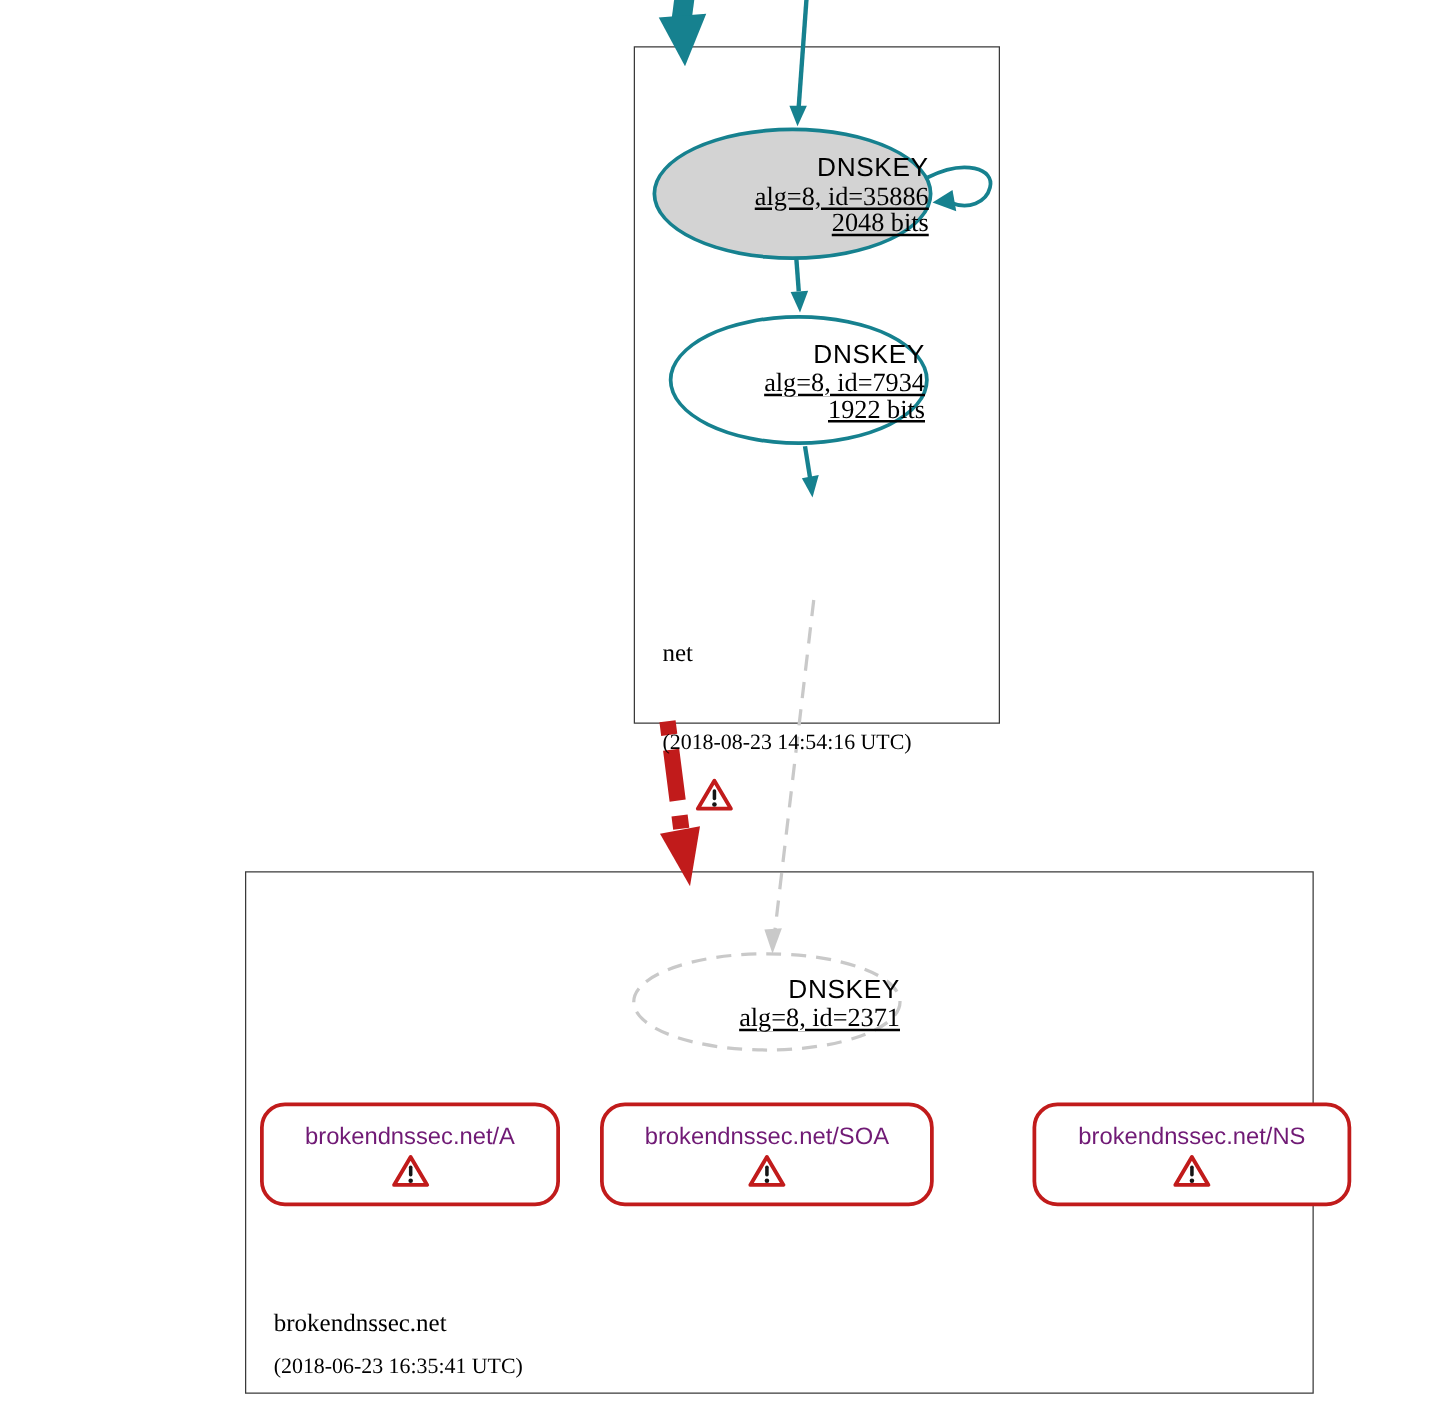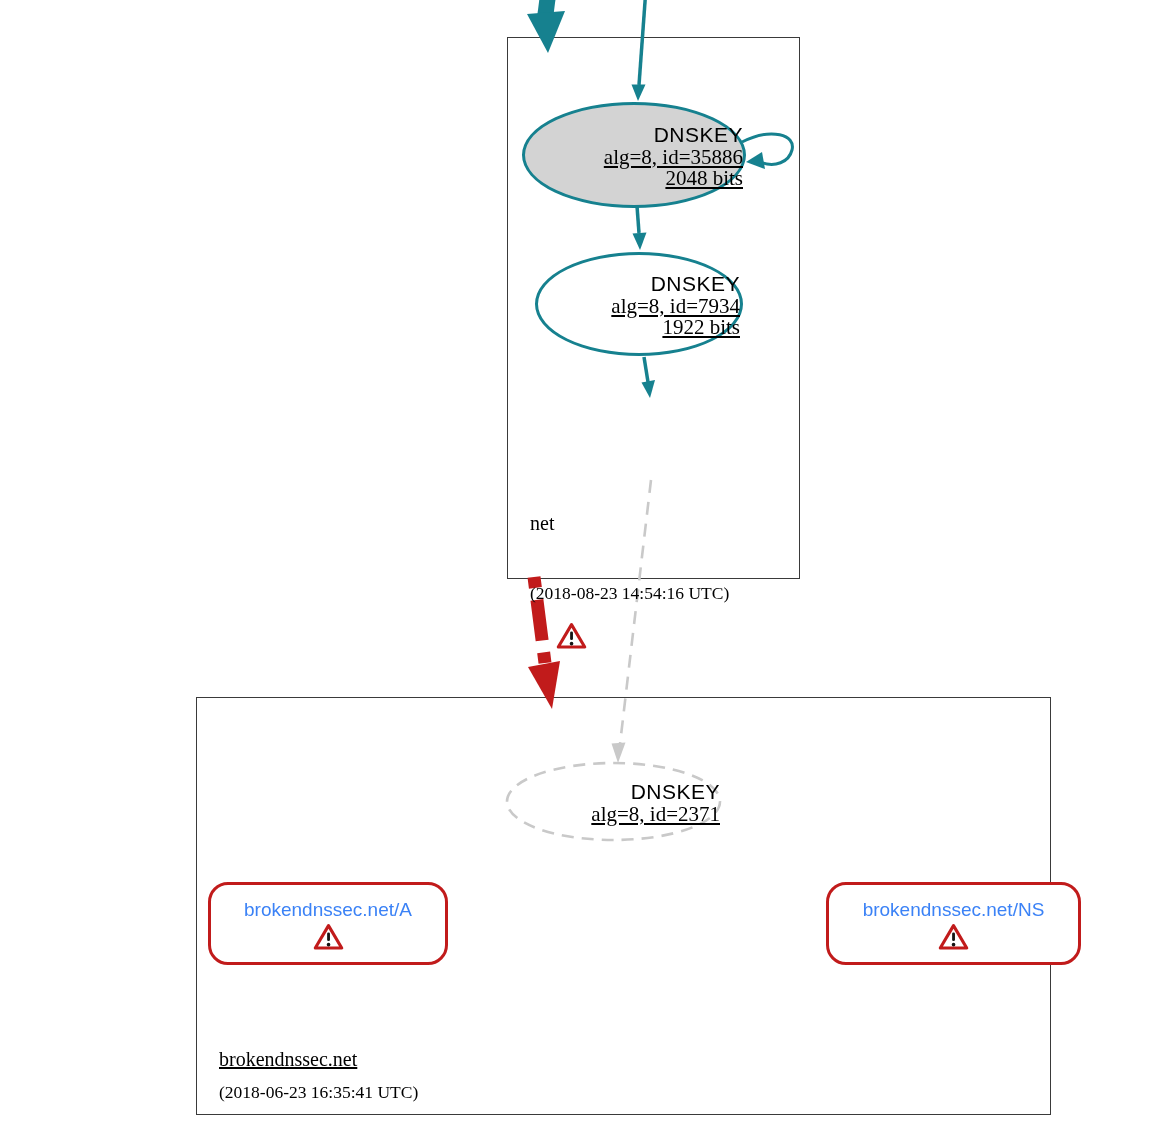--- a/index.html
+++ b/index.html
@@ -29,21 +29,21 @@
     position: absolute;
     z-index: 3;
     color: #000;
     font-family: "Liberation Serif", "DejaVu Serif", serif;
     white-space: nowrap;
   }
   .zone-name { font-size: 20px; }
   .zone-ts   { font-size: 17.5px; }
   .zone-name-net   { left: 530px; top: 512px; }
   .zone-ts-net     { left: 530px; top: 546px; margin-top: 37px; }
-  .zone-name-child { left: 219px; top: 1048px; text-decoration: underline; }
+  .zone-name-child { left: 219px; top: 1048px; }
   .zone-ts-child   { left: 219px; top: 1082px; }
 
   .node {
     position: absolute;
     z-index: 3;
     display: flex;
     flex-direction: column;
     align-items: flex-end;
     justify-content: center;
     text-align: center;
@@ -86,21 +86,21 @@
     justify-content: center;
     padding-top: 2px;
   }
   .rrset-a   { left: 208px; top: 882px; width: 240px; height: 83px; }
   .rrset-soa { left: 480px; top: 882px; width: 267px; height: 83px; }
   .rrset-ns  { left: 782px; top: 882px; width: 255px; height: 83px; margin-left: 44px; }
   .rrset-label {
     font-family: "Liberation Sans", sans-serif;
     font-size: 19px;
     line-height: 23px;
-    color: #3b82f6;
+    color: #701a75;
     white-space: nowrap;
   }
   .warn-icon { width: 31px; height: 28px; display: block; margin-top: 2px; }
   .warn-float {
     position: absolute;
     left: 556px; top: 621px;
     width: 31px; height: 30px;
     z-index: 4;
   }
 </style>
@@ -178,20 +178,28 @@
 
   <div class="rrset rrset-a">
     <div class="rrset-label">brokendnssec.net/A</div>
     <svg class="warn-icon" viewBox="0 0 34 30">
       <path d="M17 2.5 L31.5 27 L2.5 27 Z" fill="#ffffff" stroke="#c11b1b" stroke-width="3.4" stroke-linejoin="round"></path>
       <rect x="15.5" y="10" width="3.1" height="9.5" rx="1.5" fill="#151515"></rect>
       <circle cx="17.05" cy="23.4" r="2" fill="#151515"></circle>
     </svg>
   </div>
 
+  <div class="rrset rrset-soa">
+    <div class="rrset-label">brokendnssec.net/SOA</div>
+    <svg class="warn-icon" viewBox="0 0 34 30">
+      <path d="M17 2.5 L31.5 27 L2.5 27 Z" fill="#ffffff" stroke="#c11b1b" stroke-width="3.4" stroke-linejoin="round"></path>
+      <rect x="15.5" y="10" width="3.1" height="9.5" rx="1.5" fill="#151515"></rect>
+      <circle cx="17.05" cy="23.4" r="2" fill="#151515"></circle>
+    </svg>
+  </div>
 
   <div class="rrset rrset-ns">
     <div class="rrset-label">brokendnssec.net/NS</div>
     <svg class="warn-icon" viewBox="0 0 34 30">
       <path d="M17 2.5 L31.5 27 L2.5 27 Z" fill="#ffffff" stroke="#c11b1b" stroke-width="3.4" stroke-linejoin="round"></path>
       <rect x="15.5" y="10" width="3.1" height="9.5" rx="1.5" fill="#151515"></rect>
       <circle cx="17.05" cy="23.4" r="2" fill="#151515"></circle>
     </svg>
   </div>
 

